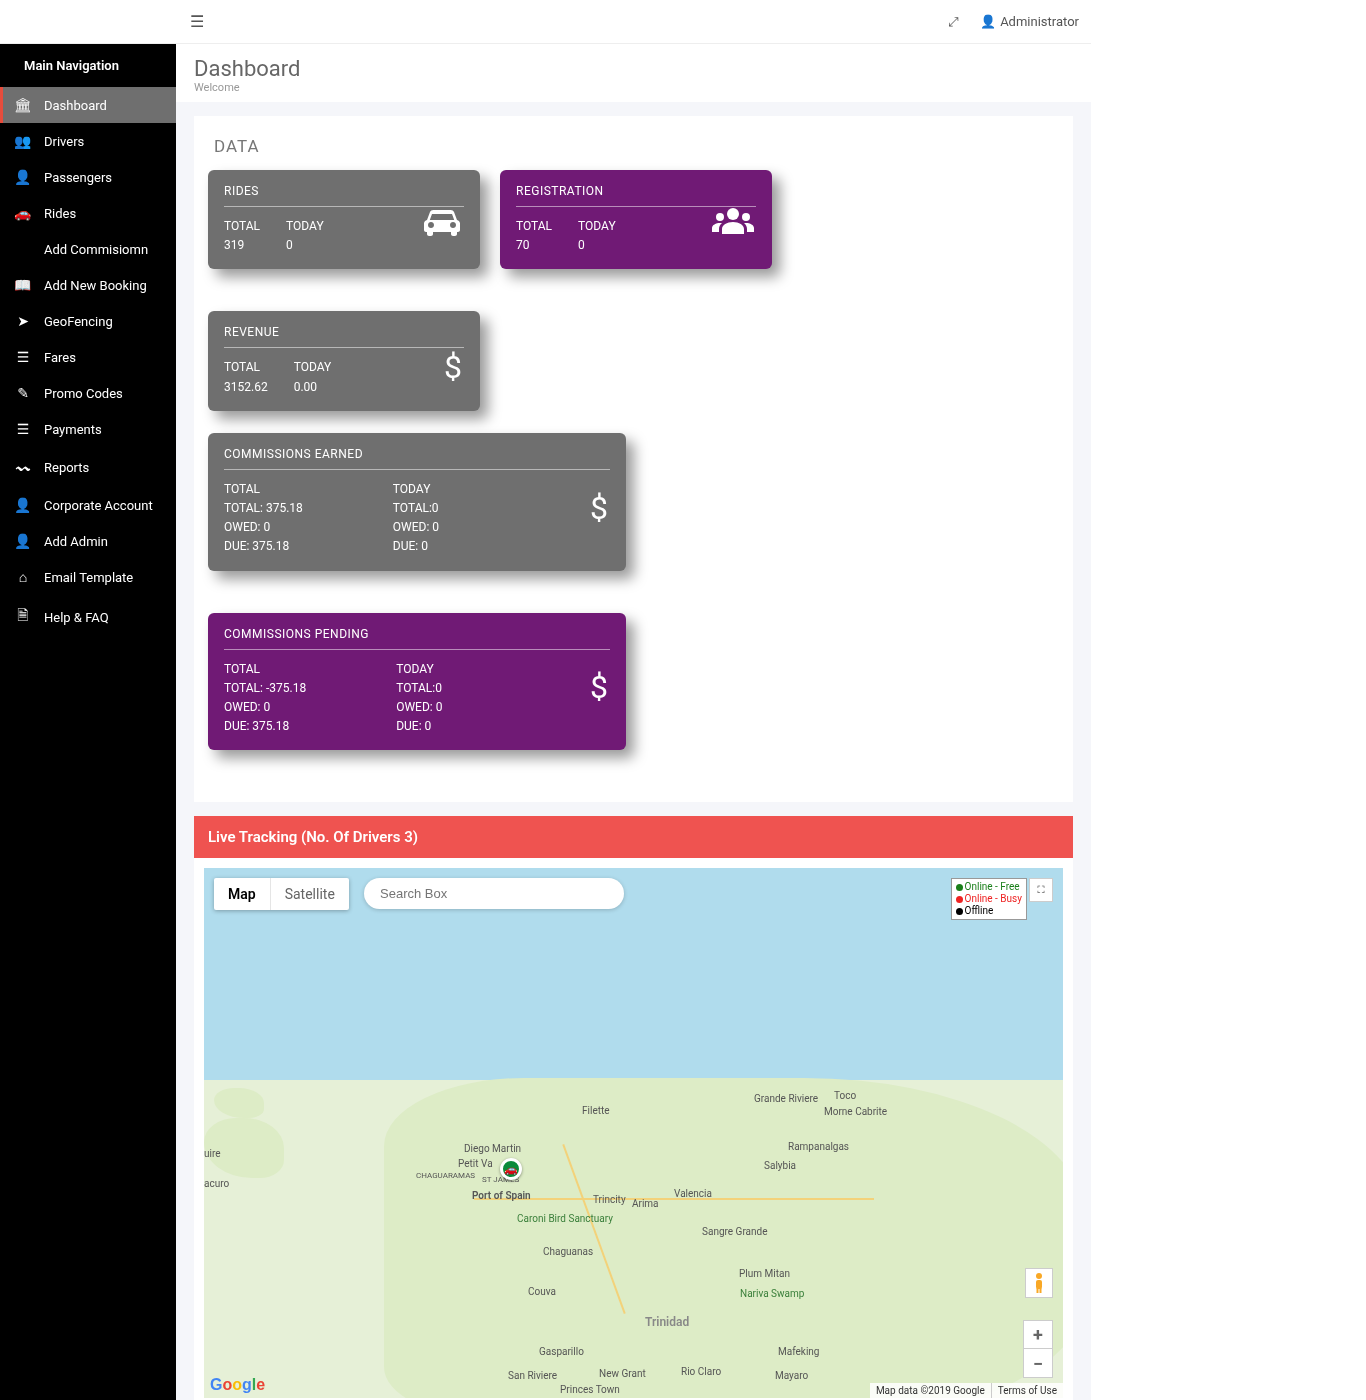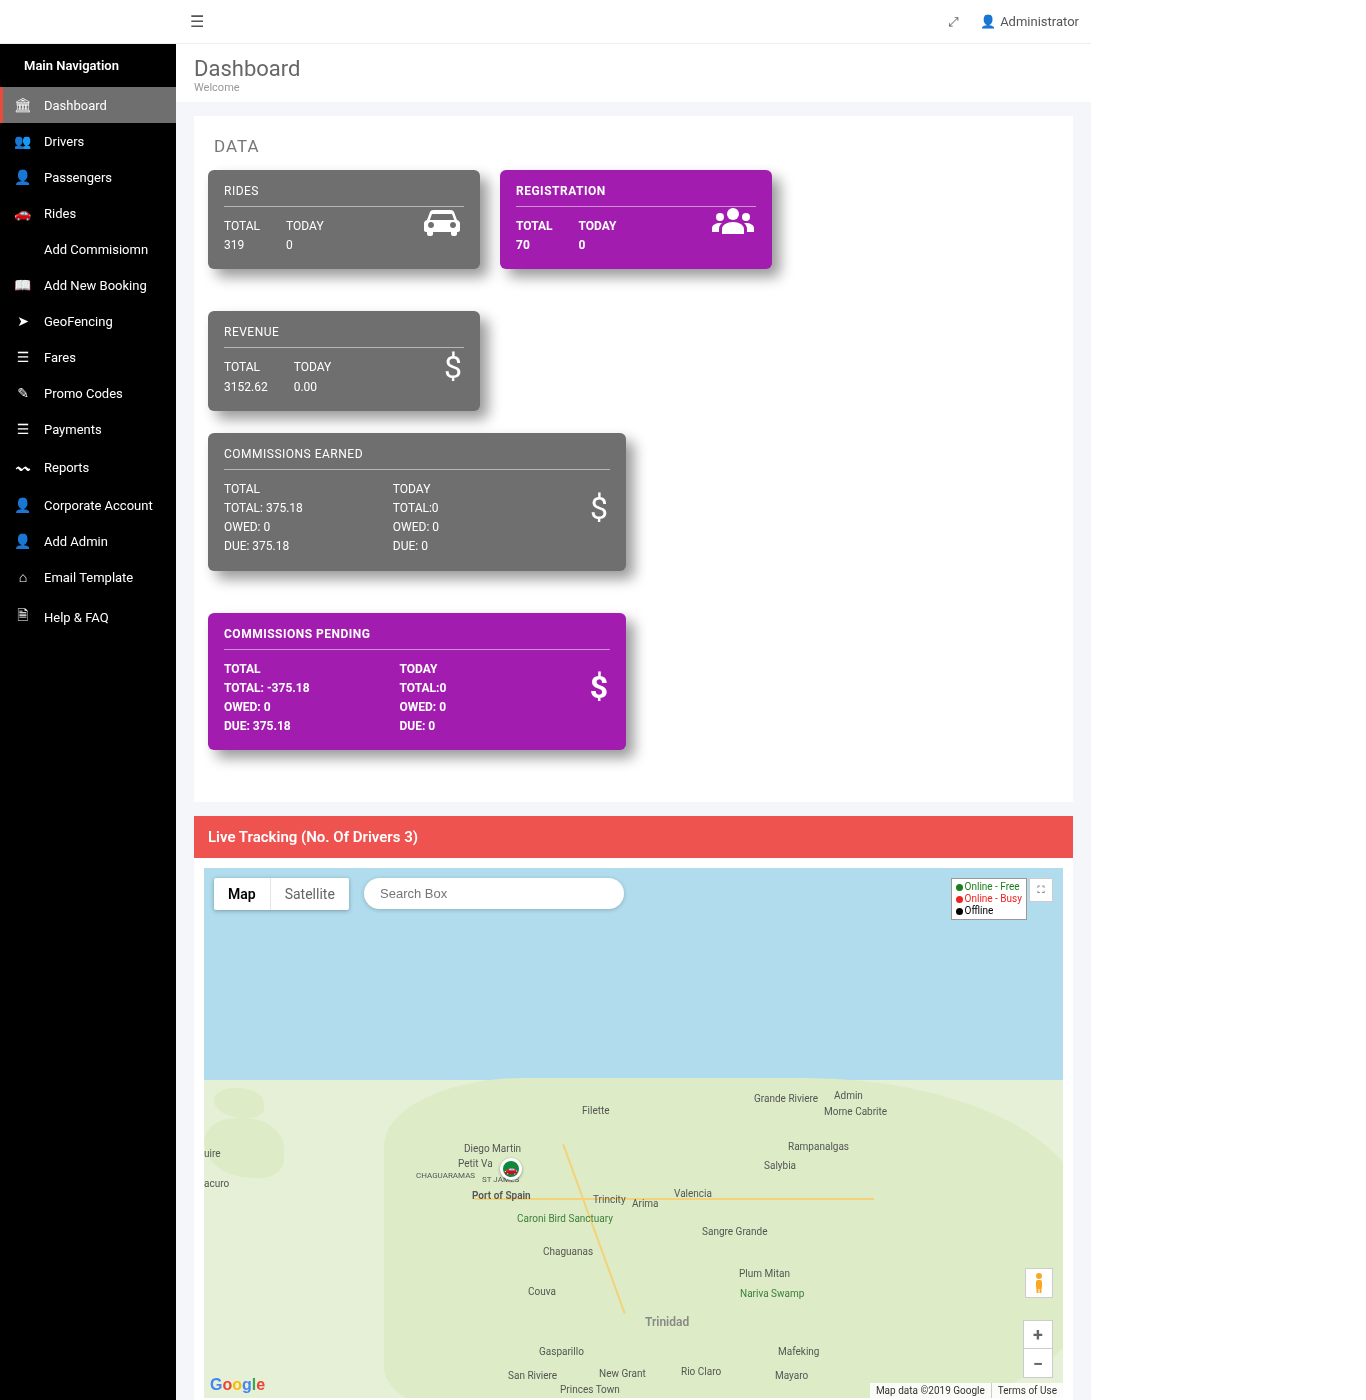--- a/index.html
+++ b/index.html
@@ -72,21 +72,21 @@
 .cards-row { display: flex; gap: 20px; flex-wrap: wrap; }
 .card {
   position: relative;
   border-radius: 6px;
   padding: 14px 16px;
   color: #fff;
   box-shadow: 8px 8px 14px rgba(0,0,0,0.4);
   margin-bottom: 22px;
 }
 .card.gray { background: #6f6f6f; }
-.card.blue { background: #a21caf; font-weight: bold; }
+.card.blue { background: #701a75; }
 .card-title {
   font-size: 12px;
   letter-spacing: 0.5px;
   padding-bottom: 8px;
   border-bottom: 1px solid rgba(255,255,255,0.5);
   margin-bottom: 10px;
 }
 .card-cols { display: flex; gap: 26px; }
 .card-col { font-size: 12px; line-height: 1.6; }
 .card-icon {
@@ -397,21 +397,21 @@
           <div class="land" style="top:250px; left:0px; width:80px; height:60px;"></div>
           <div class="land" style="top:220px; left:10px; width:50px; height:30px;"></div>
           <div class="road" style="top:330px; left:270px; width:400px;"></div>
           <div class="road" style="top:360px; left:300px; width:180px; transform:rotate(70deg);"></div>
 
           <div class="town-label" style="top:322px;left:268px;font-weight:600;">Port of Spain</div>
           <div class="town-label" style="top:326px;left:389px;">Trincity</div>
           <div class="town-label" style="top:330px;left:428px;">Arima</div>
           <div class="town-label" style="top:320px;left:470px;">Valencia</div>
           <div class="town-label" style="top:358px;left:498px;">Sangre Grande</div>
-          <div class="town-label" style="top:222px;left:630px;">Admin</div>
+          <div class="town-label" style="top:222px;left:630px;">Toco</div>
           <div class="town-label" style="top:225px;left:550px;">Grande Riviere</div>
           <div class="town-label" style="top:238px;left:620px;">Morne Cabrite</div>
           <div class="town-label" style="top:273px;left:584px;">Rampanalgas</div>
           <div class="town-label" style="top:292px;left:560px;">Salybia</div>
           <div class="town-label" style="top:275px;left:260px;">Diego Martin</div>
           <div class="town-label" style="top:290px;left:254px;">Petit Va</div>
           <div class="town-label" style="top:307px;left:278px;font-size:8px;">ST JAMES</div>
           <div class="town-label" style="top:303px;left:212px;font-size:8px;">CHAGUARAMAS</div>
           <div class="town-label" style="top:237px;left:378px;">Filette</div>
           <div class="town-label" style="top:345px;left:313px;color:#3a7f3a;">Caroni Bird Sanctuary</div>

